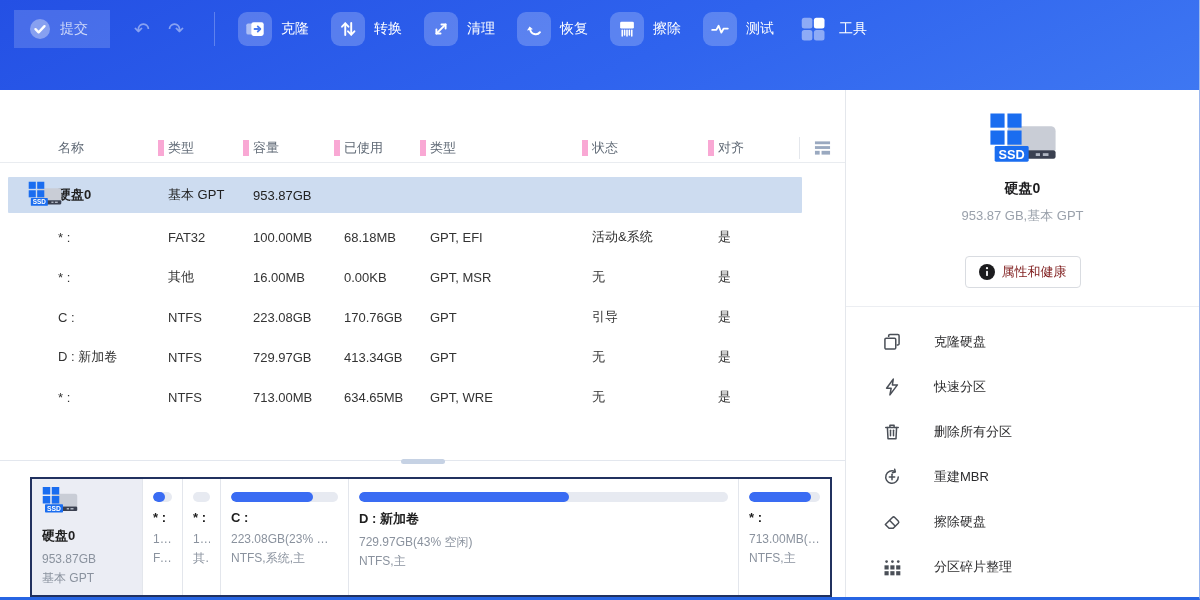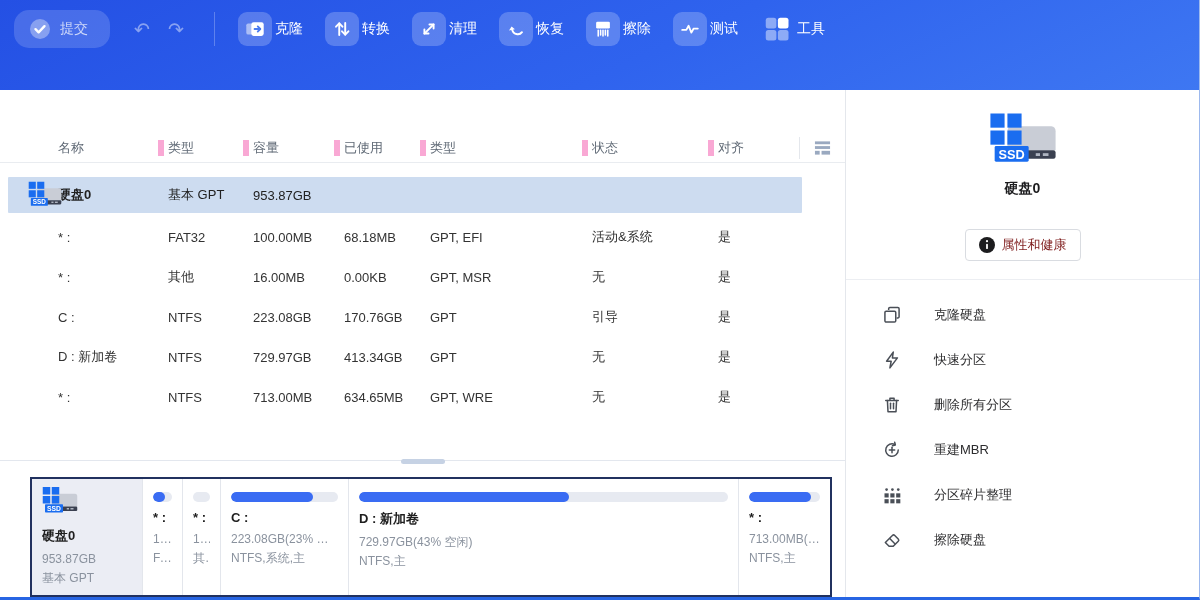--- a/index.html
+++ b/index.html
@@ -16,26 +16,26 @@
               box-shadow:inset 0 0 0 1px rgba(0,0,0,.15); }
   .title-text { font-size:13px; letter-spacing:.3px; }
   .tb-right { margin-left:auto; display:flex; align-items:center; gap:0; }
   .tb-btn { width:38px; height:28px; display:flex; align-items:center; justify-content:center;
             font-size:15px; cursor:default; color:#fff; }
   .tb-btn.small { font-size:13px; }
   .tb-btn.menu { font-size:19px; }
 
   .toolbar { height:58px; display:flex; align-items:center; padding:0 14px; }
   .submit-btn { display:flex; align-items:center; gap:8px; background:rgba(255,255,255,.16);
-                border:none; border-radius:15px; height:38px; padding:0 22px 0 14px;
+                border:none; border-radius:0; height:38px; padding:0 22px 0 14px;
                 color:rgba(255,255,255,.72); font-size:14px; font-family:inherit; }
   .undo-redo { display:flex; gap:10px; margin:0 14px 0 20px; }
   .ur-btn { font-size:19px; color:rgba(255,255,255,.45); width:24px; text-align:center; }
   .vsep { width:1px; height:34px; background:rgba(255,255,255,.25); margin:0 12px; }
-  .tool-item { display:flex; align-items:center; gap:3px; margin:16px 11px; cursor:default;font-family:Liberation Mono, monospace; }
+  .tool-item { display:flex; align-items:center; gap:9px; margin:16px 11px; cursor:default;font-family:Liberation Mono, monospace; }
   .tool-ico { width:34px; height:34px; border-radius:9px; background:rgba(255,255,255,.22);
               display:flex; align-items:center; justify-content:center; }
   .tool-label { font-size:14px; color:#fff; }
 
   
   .content { flex:1; display:flex; min-height:0; }
   .main { width:845px; display:flex; flex-direction:column; position:relative;margin-top:43px; }
 
   .grid { display:grid; grid-template-columns:110px 85px 91px 86px 162px 126px 1fr; align-items:center; }
   .thead { height:30px; border-bottom:1px solid #e9ecf0; padding-left:58px; position:relative;
@@ -350,20 +350,21 @@
         </div>
       </div>
     </div>
 
     <div class="sidebar">
       <div class="sb-top">
         <svg width="68" height="54" viewBox="0 0 48 38">
             <use href="#ssd-disk"></use>
           </svg>
         <div class="sb-disk-name">硬盘0</div>
+        <div class="sb-disk-info">953.87 GB,基本 GPT</div>
         <br>
         <button class="sb-prop-btn">
           <svg width="16" height="16" viewBox="0 0 16 16">
             <circle cx="8" cy="8" r="8" fill="#1c1c1e"></circle>
             <rect x="7.1" y="6.7" width="1.8" height="5.4" rx="0.9" fill="#fff"></rect>
             <circle cx="8" cy="4.2" r="1.1" fill="#fff"></circle>
           </svg>
           <span>属性和健康</span>
         </button>
       </div>
@@ -393,38 +394,38 @@
           <span>删除所有分区</span>
         </div>
         <div class="sb-item">
           <svg width="20" height="20" viewBox="0 0 24 24" fill="none" stroke="#4a4f57" stroke-width="1.8" stroke-linecap="round">
             <path d="M19.5 12 A7.5 7.5 0 1 1 15.5 5.4"></path>
             <path d="M15.2 2.6 L16 6 L12.6 6.8" stroke-linejoin="round"></path>
             <path d="M12 8.8 V15.2"></path>
               <path d="M8.8 12 H15.2"></path>
           </svg>
           <span>重建MBR</span>
+        </div>
+        <div class="sb-item">
+          <svg width="20" height="20" viewBox="0 0 24 24" fill="none" stroke="#4a4f57" stroke-width="1.8" stroke-linejoin="round">
+            <path d="M4 15 L12.5 6.5 a2 2 0 0 1 2.8 0 L19.5 10.7 a2 2 0 0 1 0 2.8 L13.5 19.5 H8.5 Z"></path>
+            <path d="M9 10 L16 17"></path>
+          </svg>
+          <span>擦除硬盘</span>
         </div>
         <div class="sb-item">
           <svg width="20" height="20" viewBox="0 0 24 24" fill="#4a4f57">
             <rect x="3" y="10" width="5" height="5"></rect>
               <rect x="10" y="10" width="5" height="5"></rect>
               <rect x="17" y="10" width="5" height="5"></rect>
             <rect x="3" y="17" width="5" height="5"></rect>
               <rect x="10" y="17" width="5" height="5"></rect>
               <rect x="17" y="17" width="5" height="5"></rect>
             <circle cx="5.5" cy="5.5" r="1.6"></circle>
               <circle cx="12.5" cy="5.5" r="1.6"></circle>
               <circle cx="19.5" cy="5.5" r="1.6"></circle>
           </svg>
           <span>分区碎片整理</span>
         </div>
-        <div class="sb-item">
-          <svg width="20" height="20" viewBox="0 0 24 24" fill="none" stroke="#4a4f57" stroke-width="1.8" stroke-linejoin="round">
-            <path d="M4 15 L12.5 6.5 a2 2 0 0 1 2.8 0 L19.5 10.7 a2 2 0 0 1 0 2.8 L13.5 19.5 H8.5 Z"></path>
-            <path d="M9 10 L16 17"></path>
-          </svg>
-          <span>擦除硬盘</span>
-        </div>
       </div>
     </div>
   </div>
 </div>
 
 </body></html>

